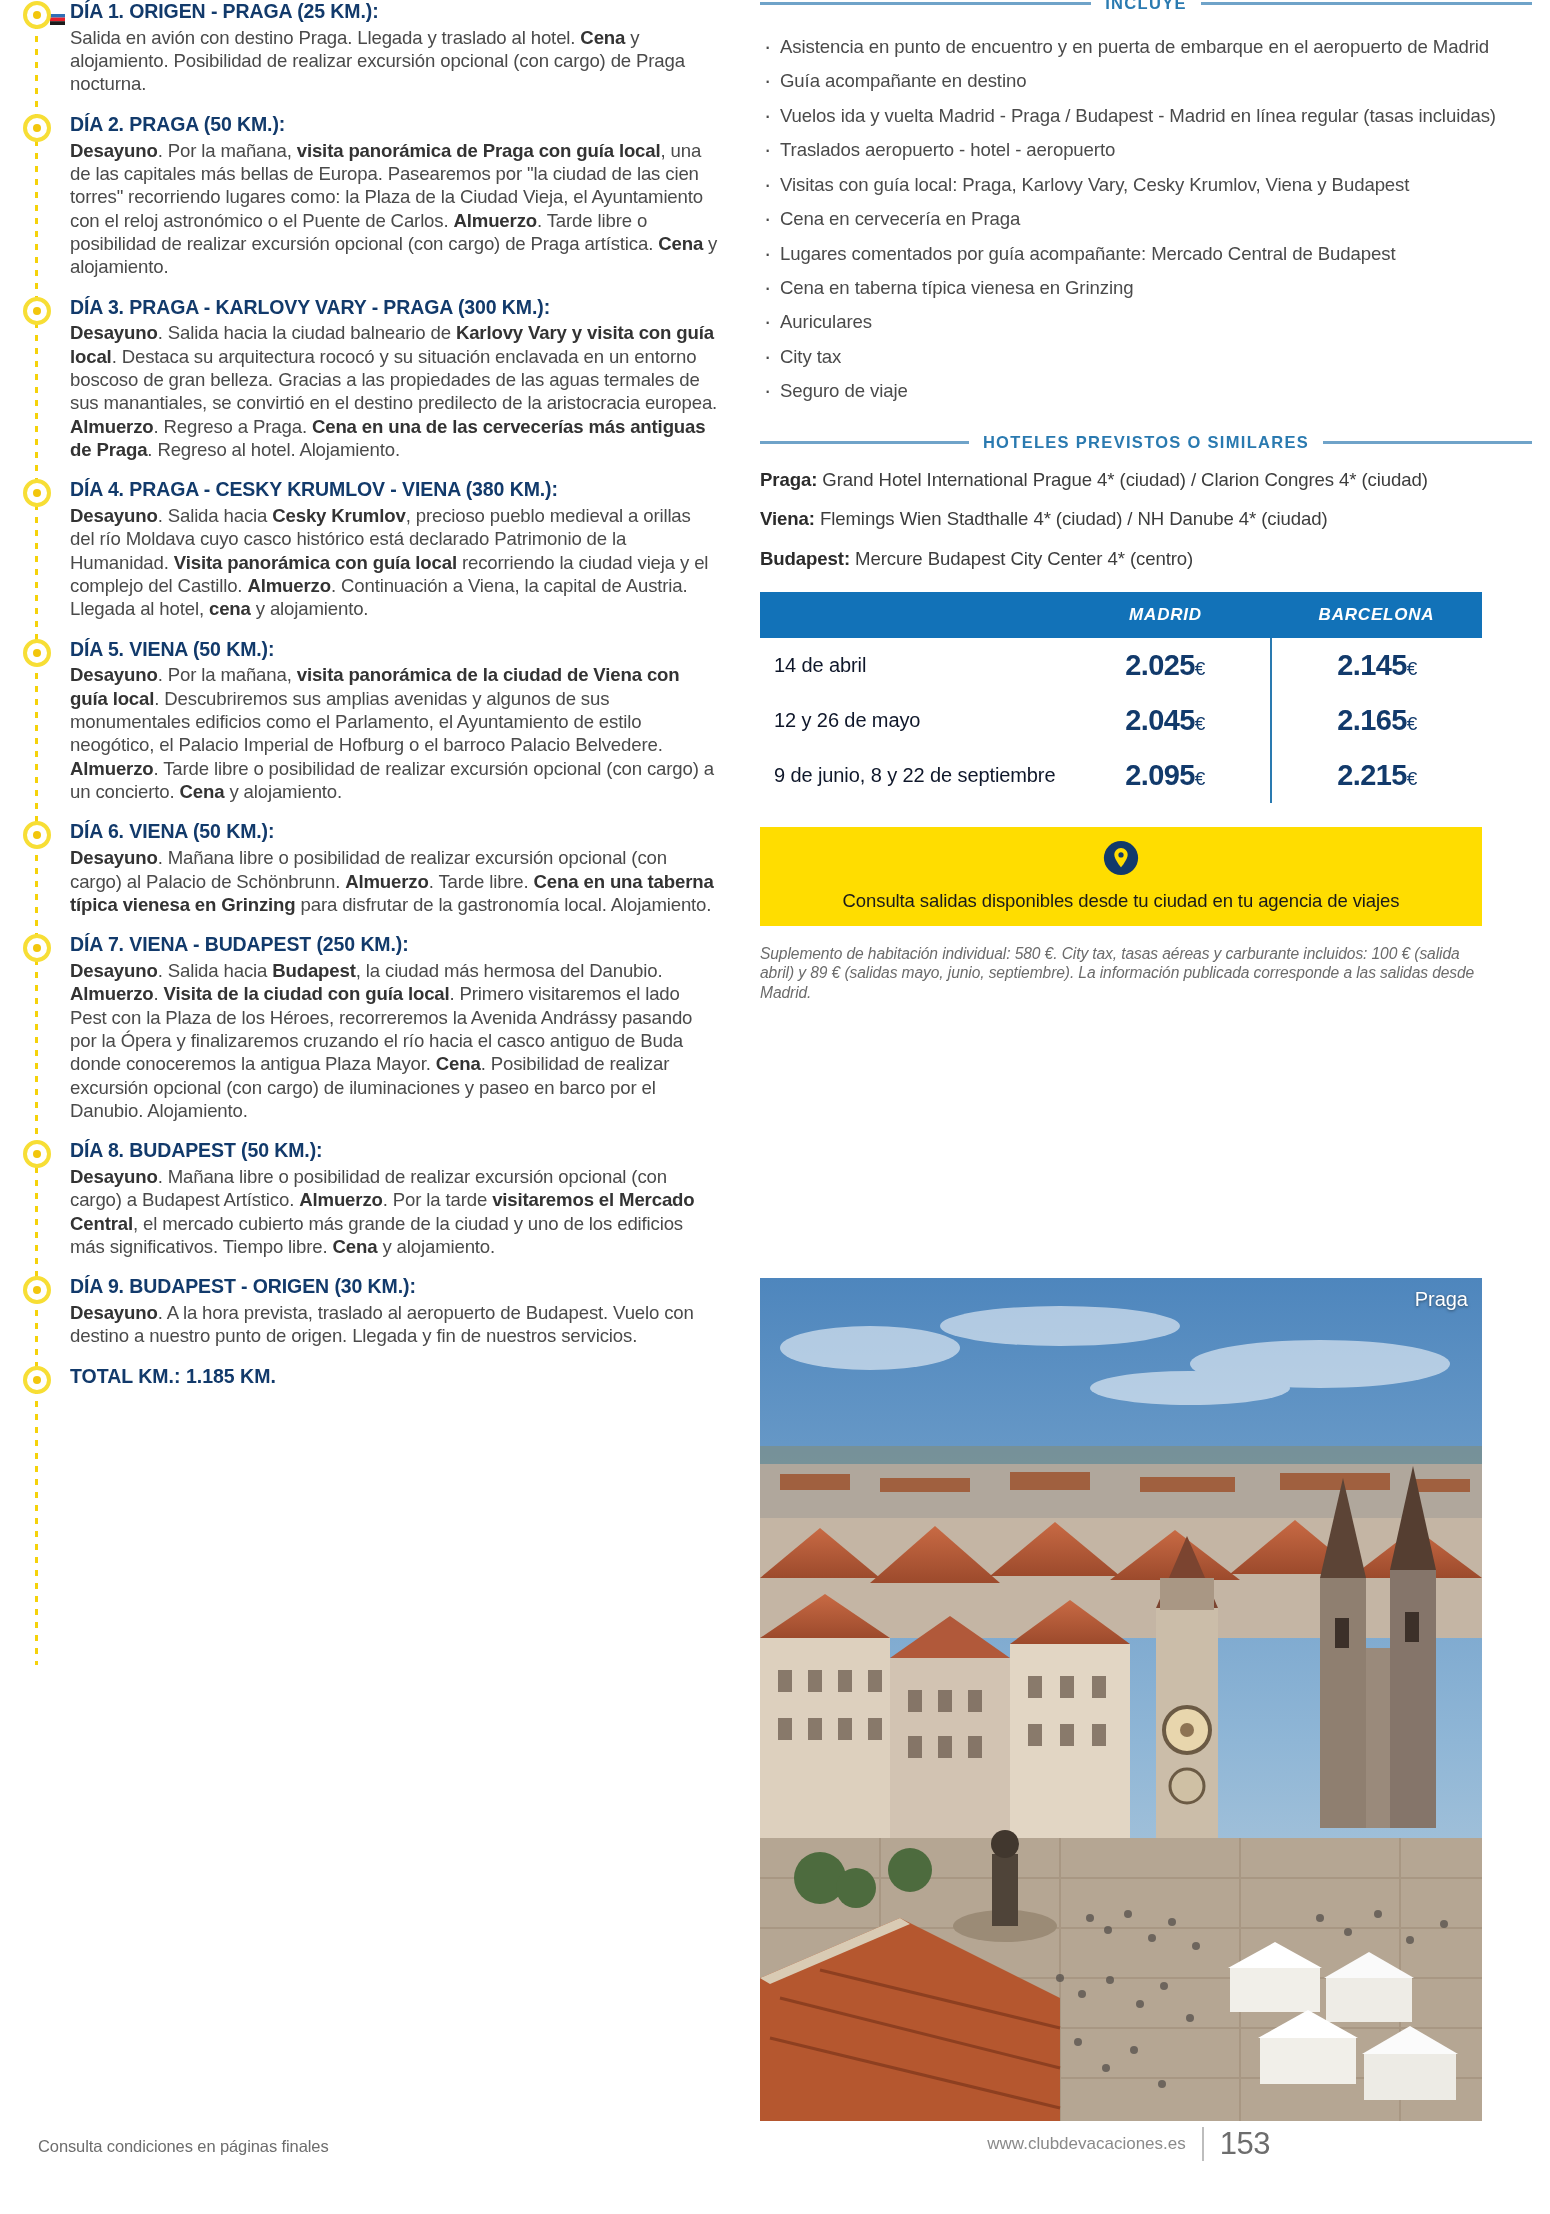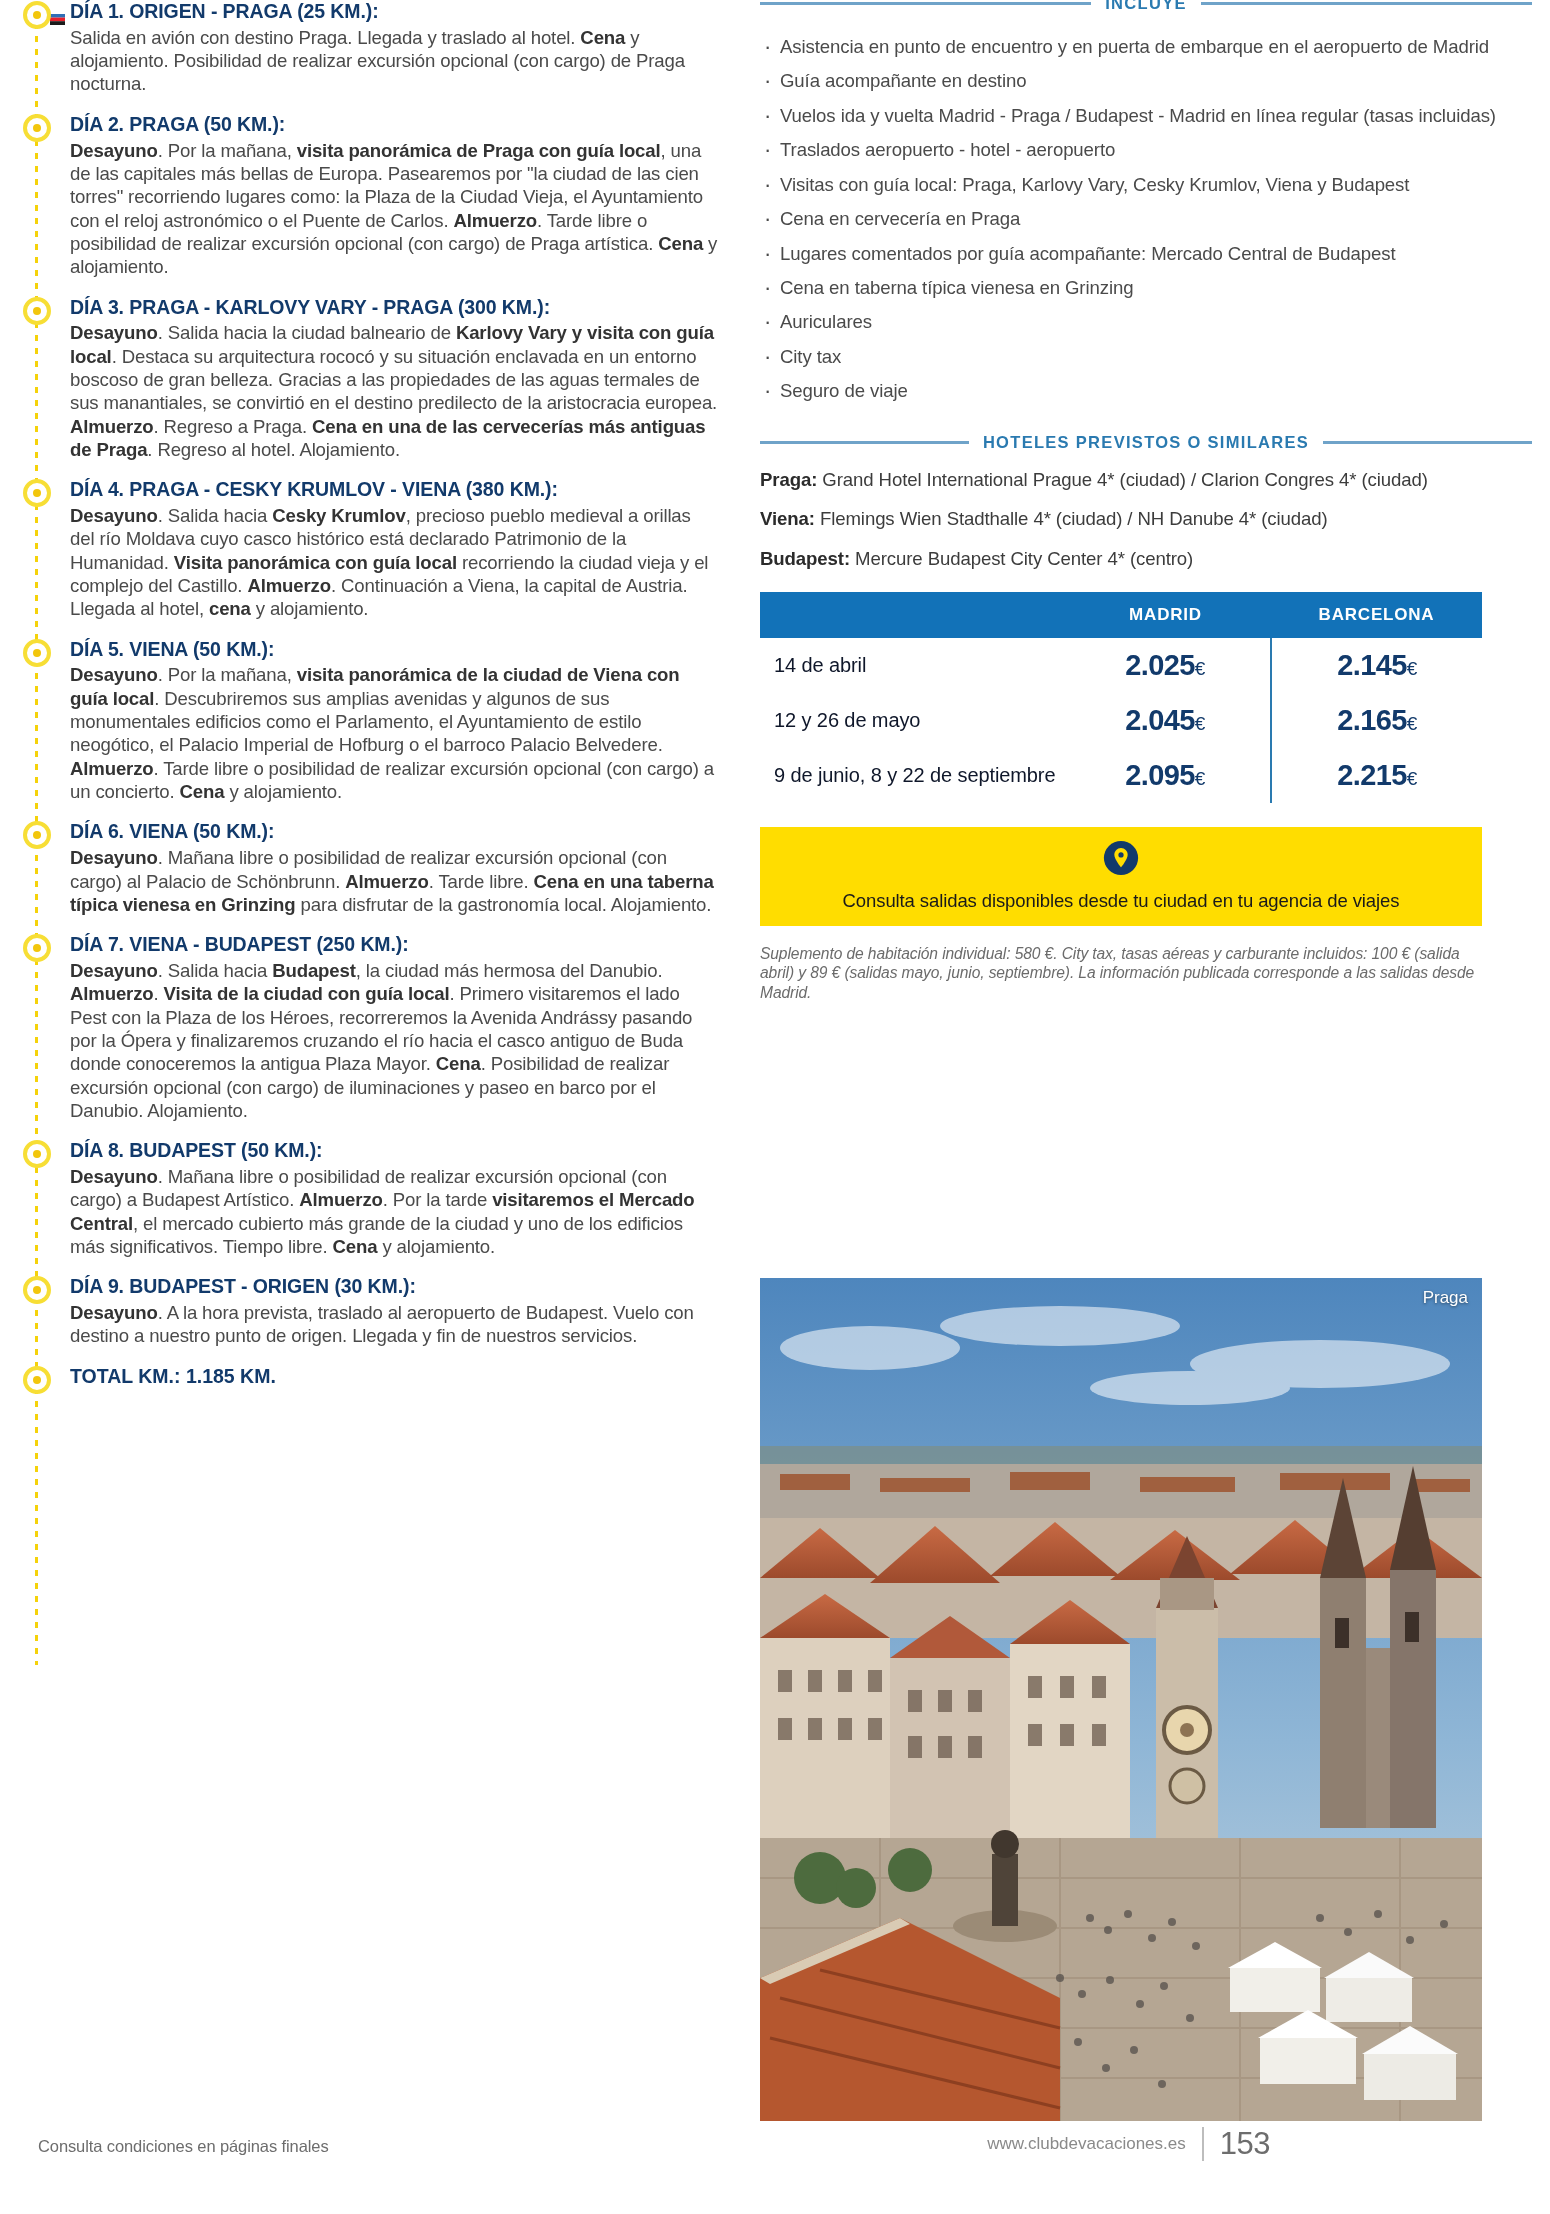--- a/index.html
+++ b/index.html
@@ -128,20 +128,21 @@
     border-collapse: collapse;
   }
   .price-table thead th {
     background: #1272b8;
     color: #ffffff;
     font-size: 17px;
     font-weight: bold;
     letter-spacing: 0.8px;
     padding: 13px 0;
     text-align: center;
+    font-style: italic;
   }
   .price-table thead th.blank { width: 300px; }
   .price-table td {
     padding: 11px 0;
     vertical-align: middle;
   }
   .price-table td.date {
     font-size: 20px;
     color: #0f172a;
     padding-left: 14px;
@@ -191,21 +192,21 @@
     position: absolute;
     left: 760px; top: 1278px;
     width: 722px; height: 843px;
     overflow: hidden;
     background: #9dbad0;
   }
   .photo-caption {
     position: absolute;
     right: 14px; top: 10px;
     color: #ffffff;
-    font-size: 17px;
+    font-size: 20px;
     z-index: 5;
     text-shadow: 0 1px 3px rgba(0,0,0,.5);
   }
 
   
   .footer-left {
     position: absolute; left: 38px; bottom: 58px;
     font-size: 16.5px; color: #6d6d6d; letter-spacing: -0.1px;
   }
   .footer-right {

